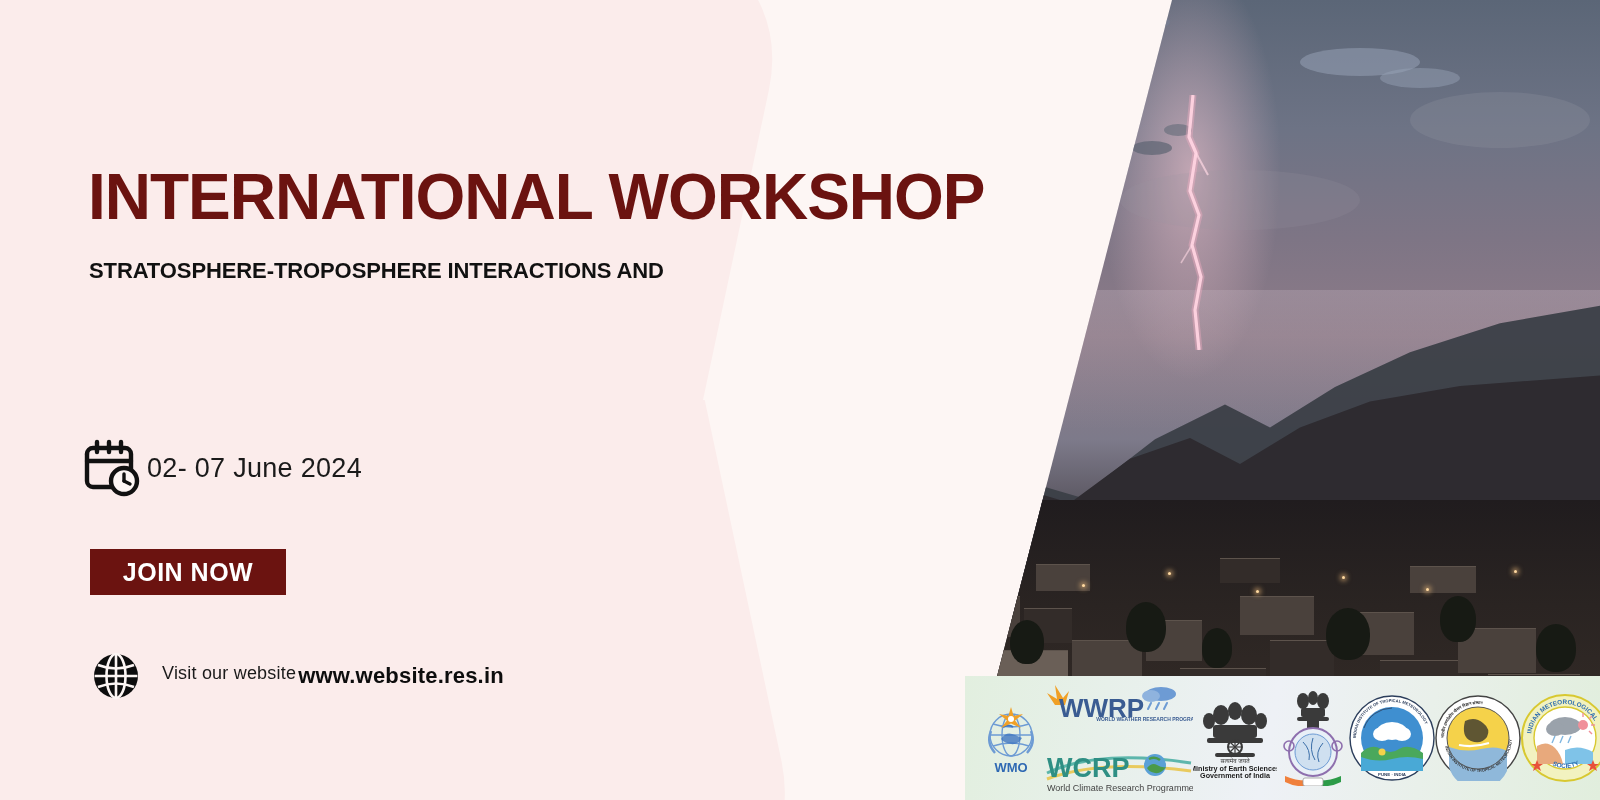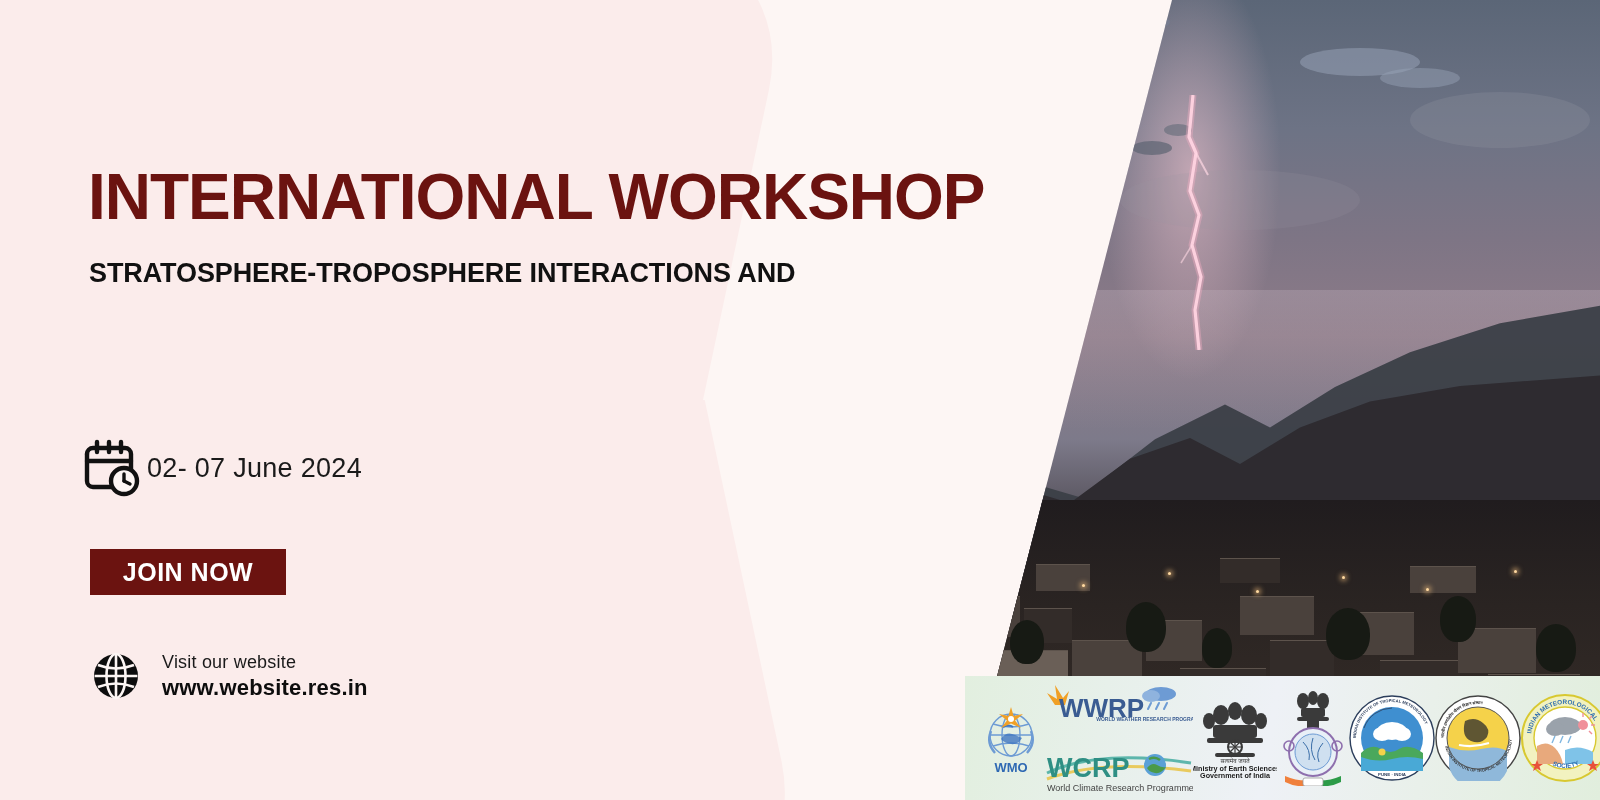--- a/index.html
+++ b/index.html
@@ -82,38 +82,38 @@
 
   
   #content{position:absolute;left:0;top:0;width:1000px;height:800px;z-index:5;}
   #title{
     position:absolute;left:88px;top:165px;
     font-size:64px;font-weight:bold;letter-spacing:-1px;
     color:#6b1310;line-height:1;white-space:nowrap;
   }
   #subtitle{
     position:absolute;left:89px;top:256px;width:880px;
-    font-size:27px;font-weight:bold;color:#111;
+    font-size:22px;font-weight:bold;color:#111;
     line-height:1.33;letter-spacing:-.1px;
   }
   #venue{
     position:absolute;left:89px;top:362px;
     font-size:19px;color:#1a1a1a;letter-spacing:.4px;font-weight:400;
   }
   #date-row{position:absolute;left:80px;top:437px;display:flex;align-items:center;gap:5px;}
   #date-text{font-size:27px;color:#1a1a1a;letter-spacing:.3px;}
   #join-btn{
     position:absolute;left:90px;top:549px;width:196px;height:46px;
     background:#6b1310;color:#fff;border:0;
     font-size:25px;font-weight:bold;letter-spacing:.5px;
     font-family:"Liberation Sans",sans-serif;cursor:pointer;
     display:flex;align-items:center;justify-content:center;
   }
   #web-row{position:absolute;left:90px;top:650px;display:flex;align-items:center;gap:20px;}
-  #web-texts{display:flex;flex-direction:column;gap:2px;}
+  #web-texts{display:flex;flex-direction:row;gap:2px;}
   #web-label{font-size:18px;color:#1a1a1a;letter-spacing:.2px;}
   #web-url{font-size:22px;font-weight:bold;color:#0d0d0d;letter-spacing:.2px;}
 </style>
 </head>
 <body>
 
 <div id="banner">
 
   <div class="leftwash"></div>
   <div class="blob"></div>

